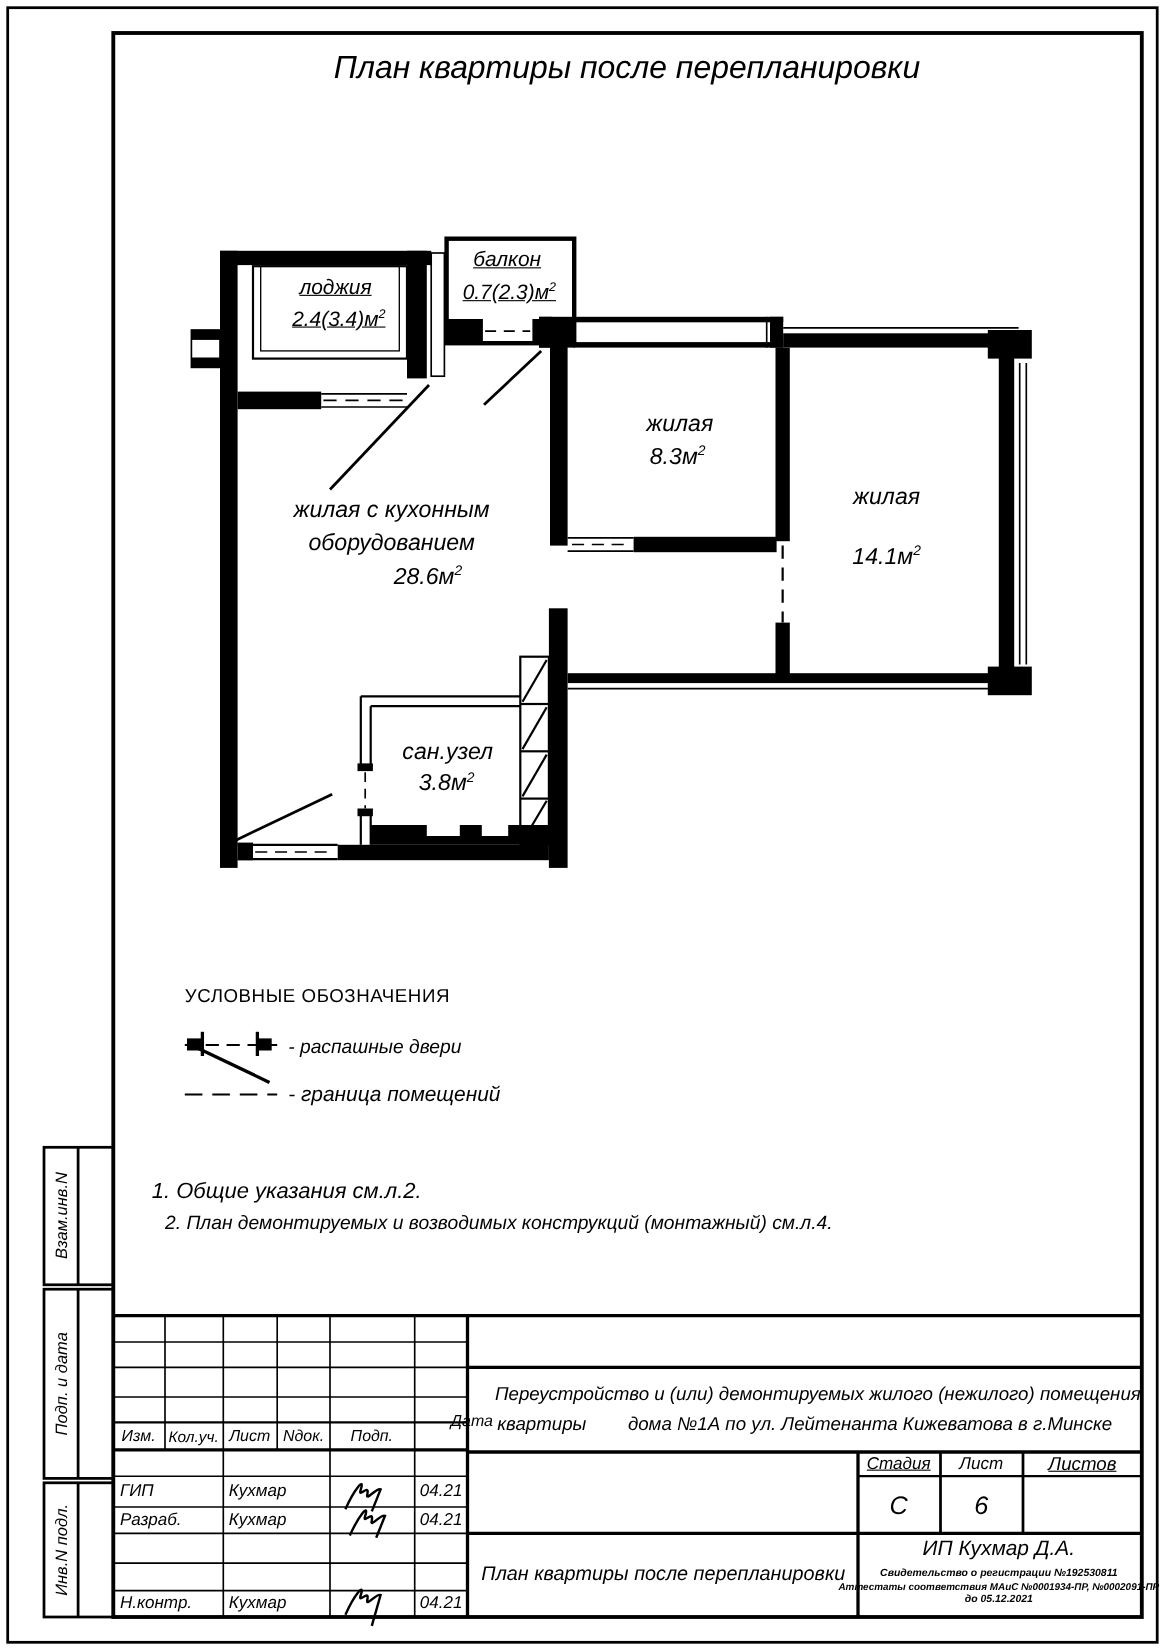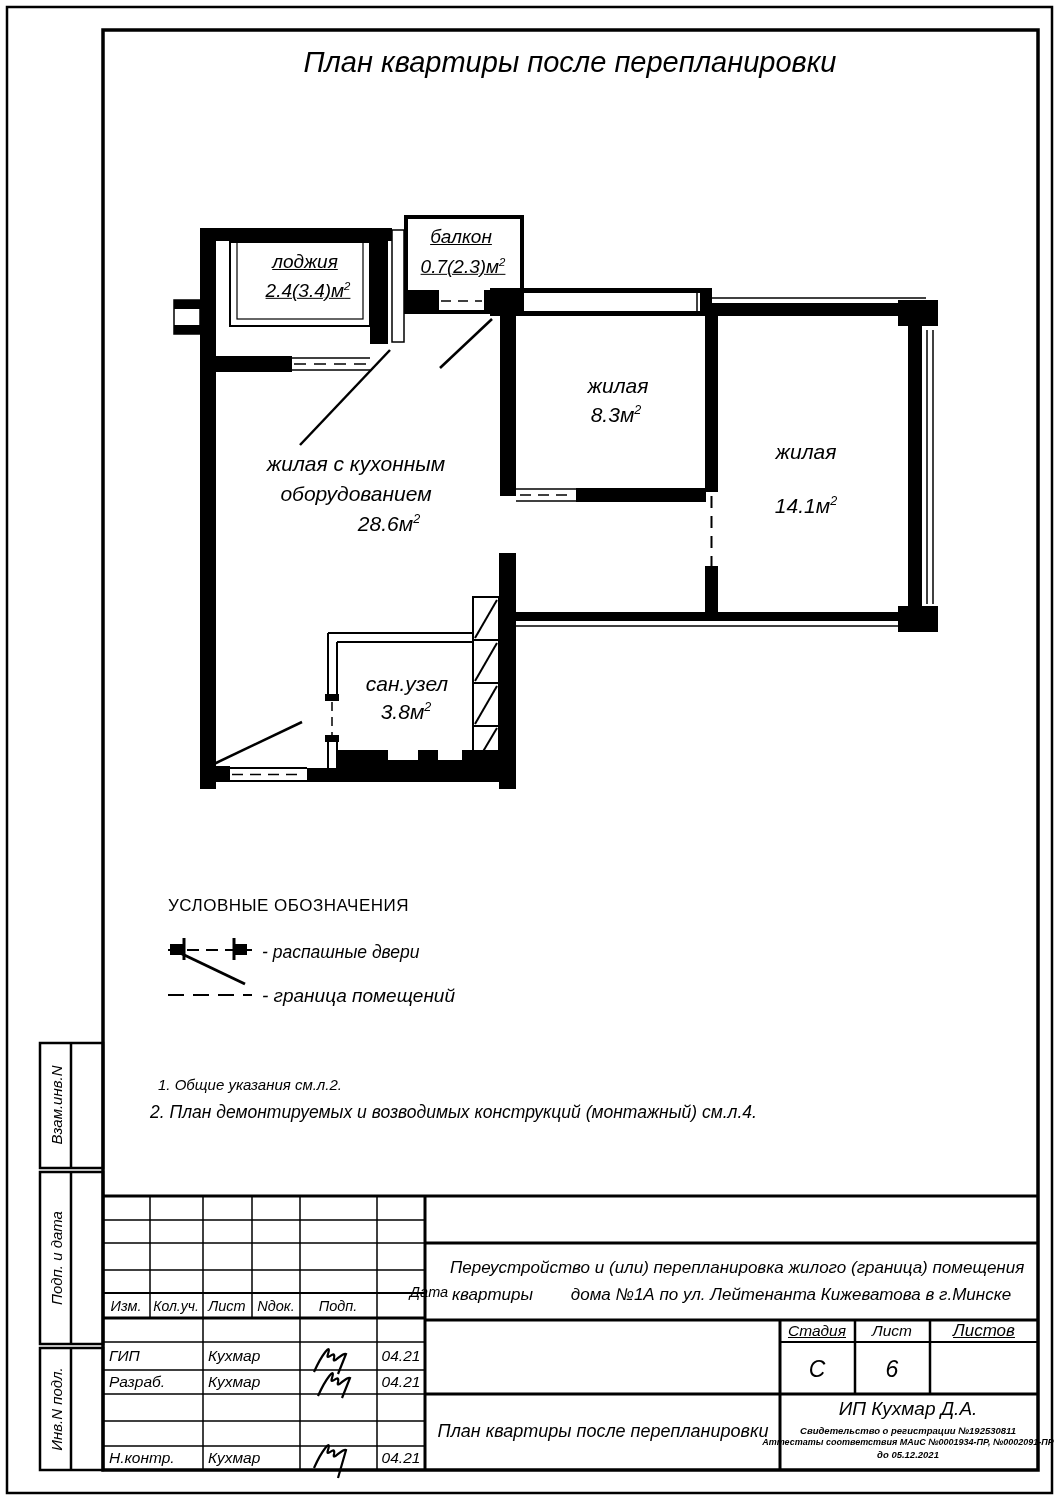--- a/index.html
+++ b/index.html
@@ -175,21 +175,21 @@
 <div class="t room" style="left:356px;top:494px;">оборудованием</div>
 <div class="t room" style="left:357px;top:524px;margin-left:32px;"><span>28.6м</span><span class="sup">2</span></div>
 
 <div class="t room" style="left:407px;top:684px;">сан.узел</div>
 <div class="t room" style="left:406px;top:712px;"><span>3.8м</span><span class="sup">2</span></div>
 
 <div class="tl upright" style="left:168px;top:906px;font-size:17px;letter-spacing:0.5px;">УСЛОВНЫЕ ОБОЗНАЧЕНИЯ</div>
 <div class="tl" style="left:262px;top:952px;font-size:17.5px;">- распашные двери</div>
 <div class="tl" style="left:262px;top:996px;font-size:19px;">- граница помещений</div>
 
-<div class="tl" style="left:158px;top:1084px;font-size:15px;font-style:italic;">1. Общие указания см.л.2.</div>
+<div class="tl" style="left:138px;top:1084px;font-size:20px;font-style:italic;">1. Общие указания см.л.2.</div>
 <div class="tl" style="left:150px;top:1112px;font-size:17.5px;">2. План демонтируемых и возводимых конструкций (монтажный) см.л.4.</div>
 
 <div class="rot" style="left:56px;top:1105px;font-size:15px;">Взам.инв.N</div>
 <div class="rot" style="left:56px;top:1258px;font-size:15px;">Подп. и дата</div>
 <div class="rot" style="left:56px;top:1409px;font-size:15px;">Инв.N подл.</div>
 
 <div class="t" style="left:126px;top:1306px;font-size:14.5px;">Изм.</div>
 <div class="t" style="left:176px;top:1306px;font-size:14px;">Кол.уч.</div>
 <div class="t" style="left:227px;top:1306px;font-size:14.5px;">Лист</div>
 <div class="t" style="left:276px;top:1306px;font-size:14.5px;">Nдок.</div>
@@ -199,21 +199,21 @@
 <div class="tl" style="left:109px;top:1356px;font-size:15.5px;">ГИП</div>
 <div class="tl" style="left:208px;top:1356px;font-size:15.5px;">Кухмар</div>
 <div class="t" style="left:401px;top:1356px;font-size:15.5px;">04.21</div>
 <div class="tl" style="left:109px;top:1382px;font-size:15.5px;">Разраб.</div>
 <div class="tl" style="left:208px;top:1382px;font-size:15.5px;">Кухмар</div>
 <div class="t" style="left:401px;top:1382px;font-size:15.5px;">04.21</div>
 <div class="tl" style="left:109px;top:1458px;font-size:15.5px;">Н.контр.</div>
 <div class="tl" style="left:208px;top:1458px;font-size:15.5px;">Кухмар</div>
 <div class="t" style="left:401px;top:1458px;font-size:15.5px;">04.21</div>
 
-<div class="tl pre" style="left:450px;top:1268px;font-size:17px;">Переустройство и (или) перепланировка жилого (граница) помещения</div>
+<div class="tl pre" style="left:450px;top:1268px;font-size:17px;">Переустройство и (или) демонтируемых жилого (нежилого) помещения</div>
 <div class="tl pre" style="left:452px;top:1295px;font-size:17px;">квартиры        дома №1А по ул. Лейтенанта Кижеватова в г.Минске</div>
 
 <div class="t" style="left:817px;top:1331px;font-size:15.5px;text-decoration:underline;">Стадия</div>
 <div class="t" style="left:892px;top:1331px;font-size:15.5px;">Лист</div>
 <div class="t" style="left:984px;top:1331px;font-size:17px;text-decoration:underline;">Листов</div>
 <div class="t" style="left:817px;top:1369px;font-size:23px;">С</div>
 <div class="t" style="left:892px;top:1369px;font-size:23px;">6</div>
 
 <div class="t" style="left:603px;top:1431px;font-size:18px;">План квартиры после перепланировки</div>
 <div class="t" style="left:908px;top:1409px;font-size:19px;">ИП Кухмар Д.А.</div>

